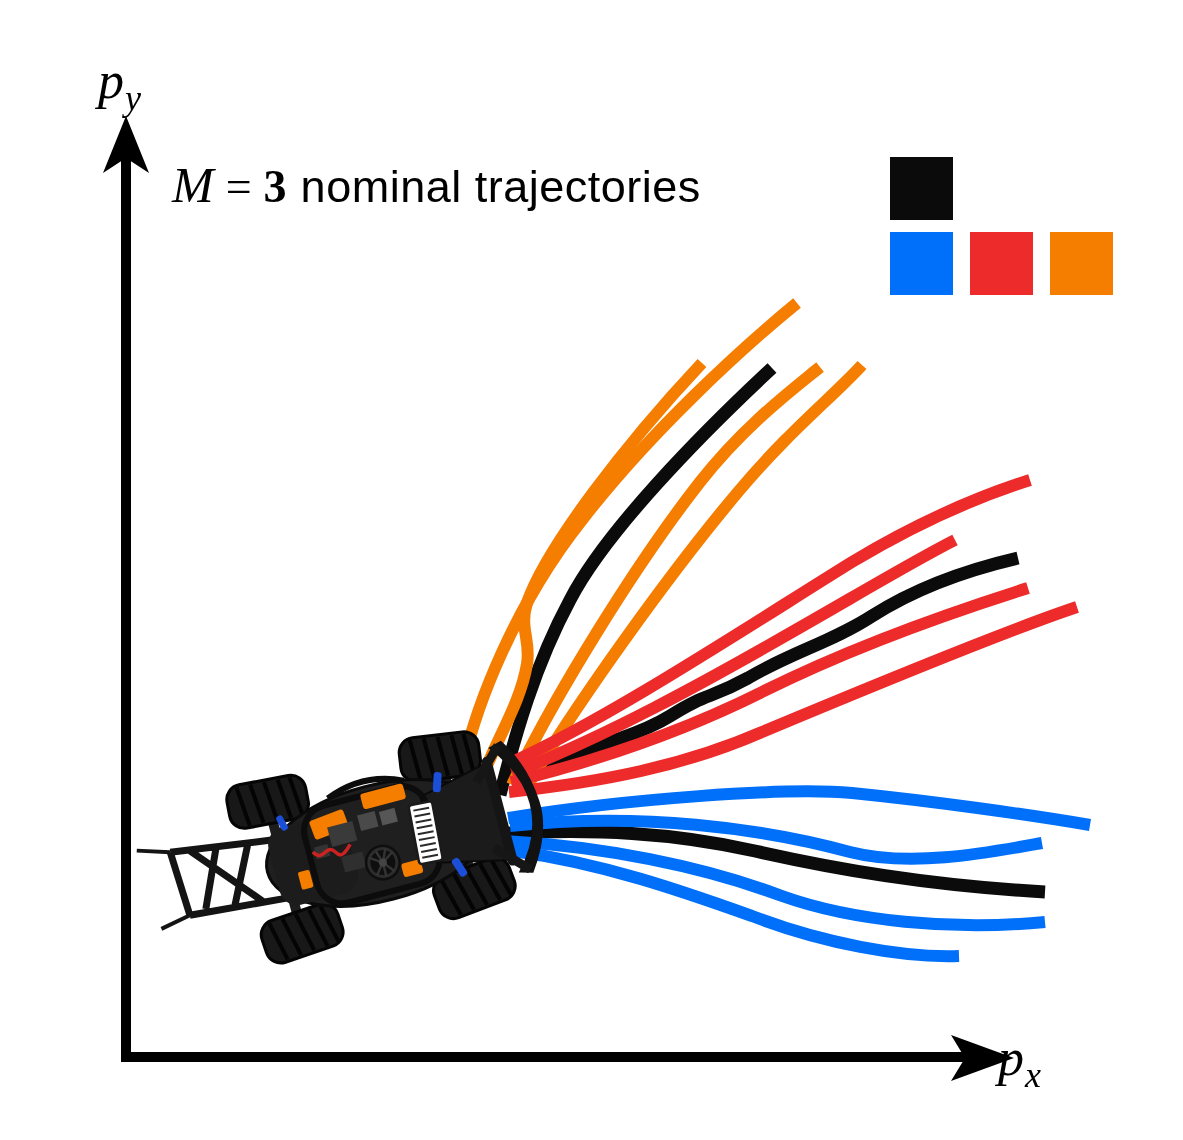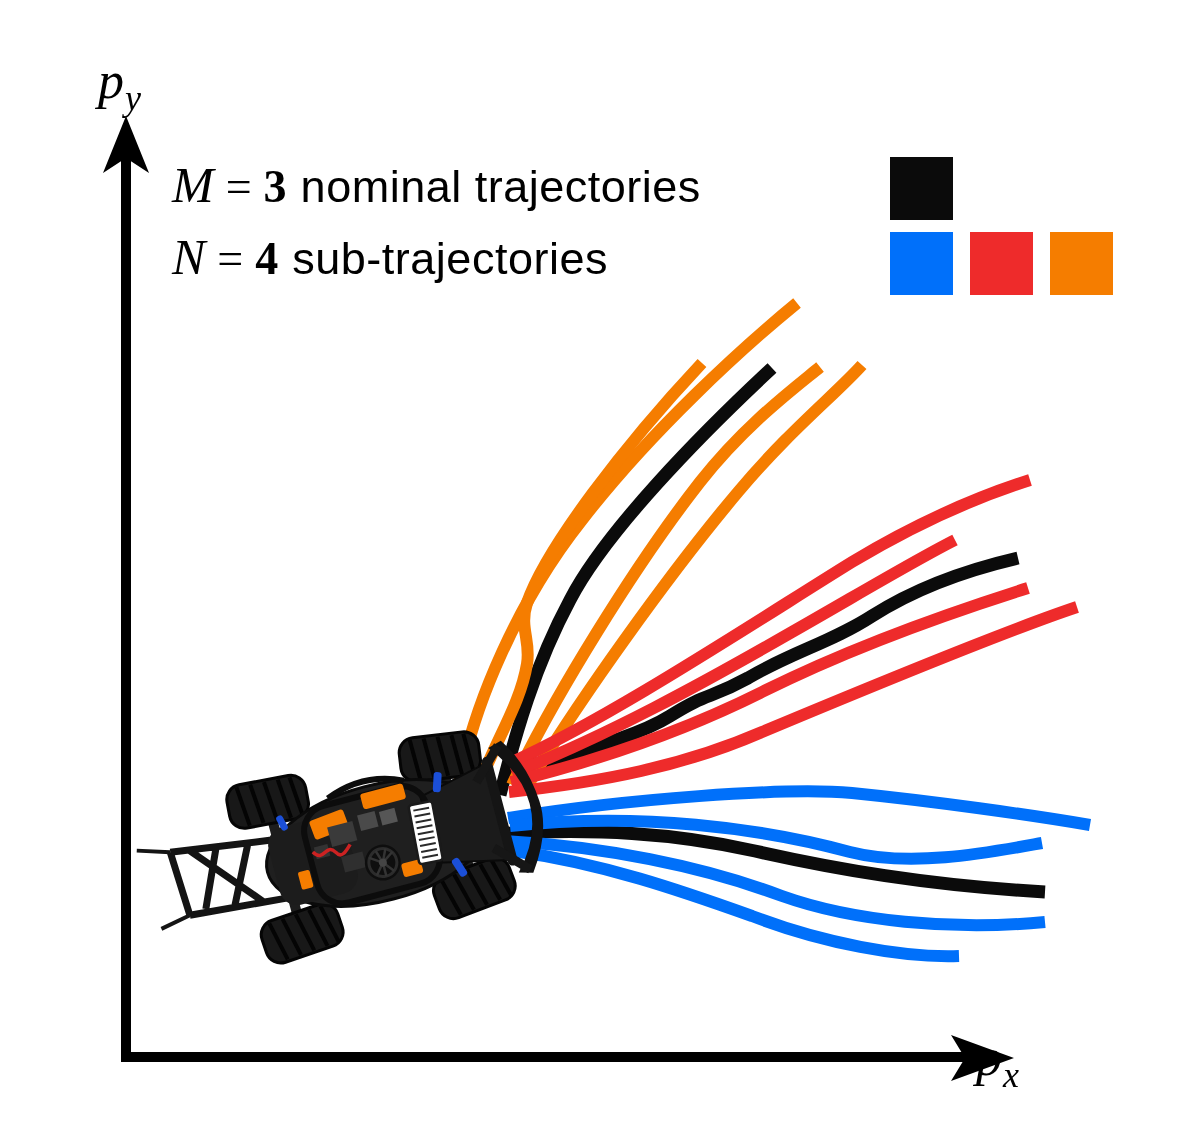--- a/index.html
+++ b/index.html
@@ -22,21 +22,21 @@
     color:#000;
     white-space:nowrap;
     line-height:1;
   }
   .axis-label .sub {
     font-size:36px;
     vertical-align:-12px;
     margin-left:1px;
   }
   #y-axis-label { left:98px;  top:55px; }
-  #x-axis-label { left:976px; top:1032px;font-style:italic; }
+  #x-axis-label { left:998px; top:1032px;font-style:italic; }
 
   .annotation-line {
     position:absolute;
     left:172px;
     white-space:nowrap;
     color:#000;
     line-height:1;
   }
   #annotation-line-1 { top:160px; }
   #annotation-line-2 { top:232px; }
@@ -199,19 +199,18 @@
       <polygon points="1014,1058 951,1035 965,1058 951,1081" fill="#000"></polygon>
     </g>
   </svg>
 
   <div class="axis-label" id="y-axis-label"><span>p</span><span class="sub">y</span></div>
 
   <div class="axis-label" id="x-axis-label"><span>p</span><span class="sub">x</span></div>
 
   <div class="annotation-line" id="annotation-line-1"><span class="math-var">M</span><span class="math-eq">=</span><span class="math-num">3</span><span class="ann-text">nominal trajectories</span></div>
 
-  <div class="annotation-line" id="annotation-line-2"><span class="math-var">N</span><span class="math-eq">=</span><span class="math-num">4</span><span class="ann-text">sub-trajectories</span></div>
 
   <div class="legend-square" id="legend-black" style="background: rgb(11, 11, 11);"></div>
   <div class="legend-square" id="legend-blue" style="background: rgb(0, 112, 250);"></div>
   <div class="legend-square" id="legend-red" style="background: rgb(238, 43, 43);"></div>
   <div class="legend-square" id="legend-orange" style="background: rgb(245, 125, 0);"></div>
 </div>
 
 </body></html>

